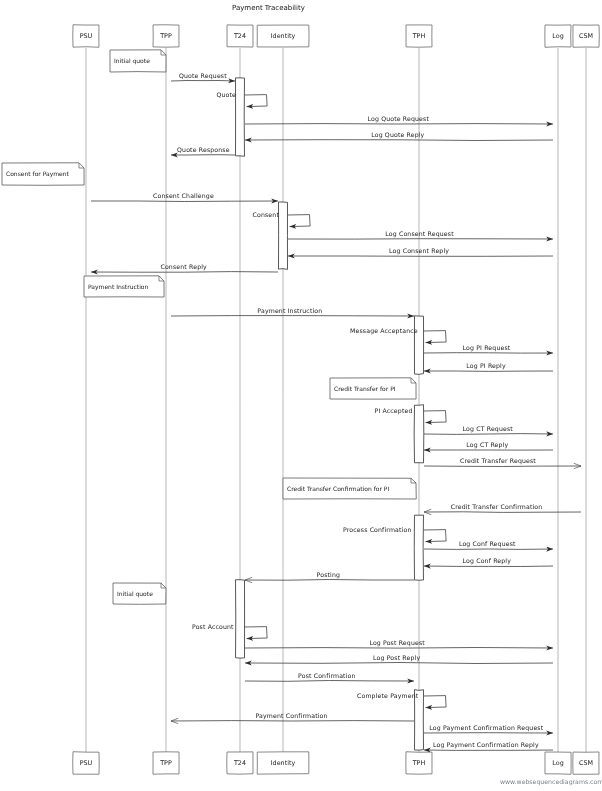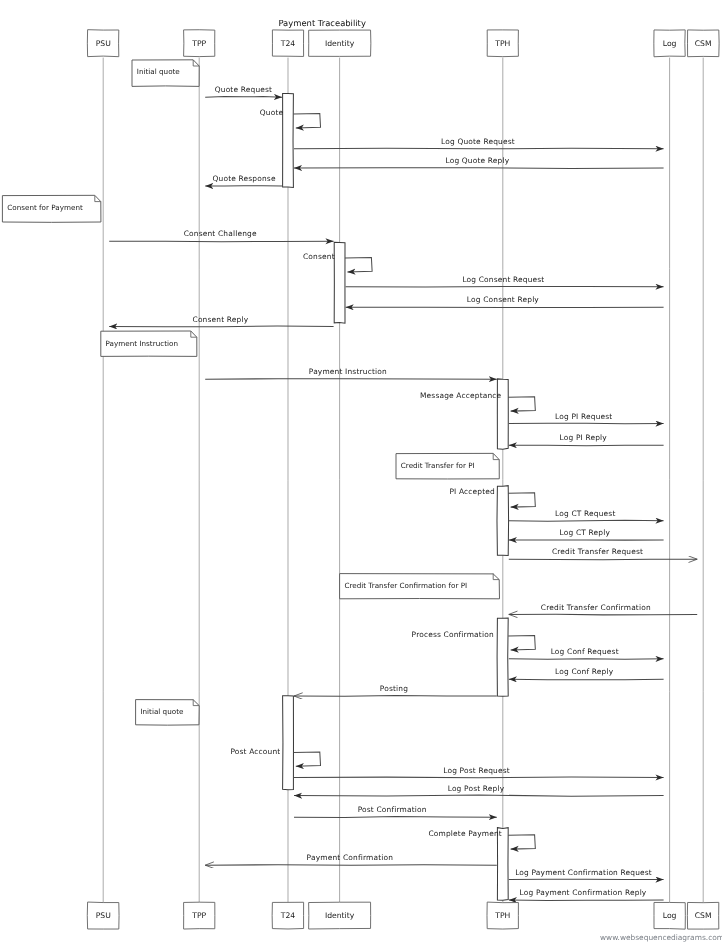--- a/index.html
+++ b/index.html
@@ -153,15 +153,15 @@
       <div class="lbl" style="left: 316.55px; top: 571px;">Posting</div>
       <div class="lbl" style="left: 192px; top: 623px;">Post Account</div>
       <div class="lbl" style="left: 369.4px; top: 639px;">Log Post Request</div>
       <div class="lbl" style="left: 373.1px; top: 654px;">Log Post Reply</div>
       <div class="lbl" style="left: 298.05px; top: 672px;">Post Confirmation</div>
       <div class="lbl" style="left: 357px; top: 692px;">Complete Payment</div>
       <div class="lbl" style="left: 255.5px; top: 712px;">Payment Confirmation</div>
       <div class="lbl" style="left: 429.3px; top: 724px;">Log Payment Confirmation Request</div>
       <div class="lbl" style="left: 433px; top: 741px;">Log Payment Confirmation Reply</div>
     </div>
-  <div class="title" id="title-el" style="left:232px;top:4px;margin-top:12px;">Payment Traceability</div>
+  <div class="title" id="title-el" style="left:232px;top:4px;">Payment Traceability</div>
   <div class="credit" style="left:500px;top:778px;">www.websequencediagrams.com</div>
 </div>
 
 </body></html>

